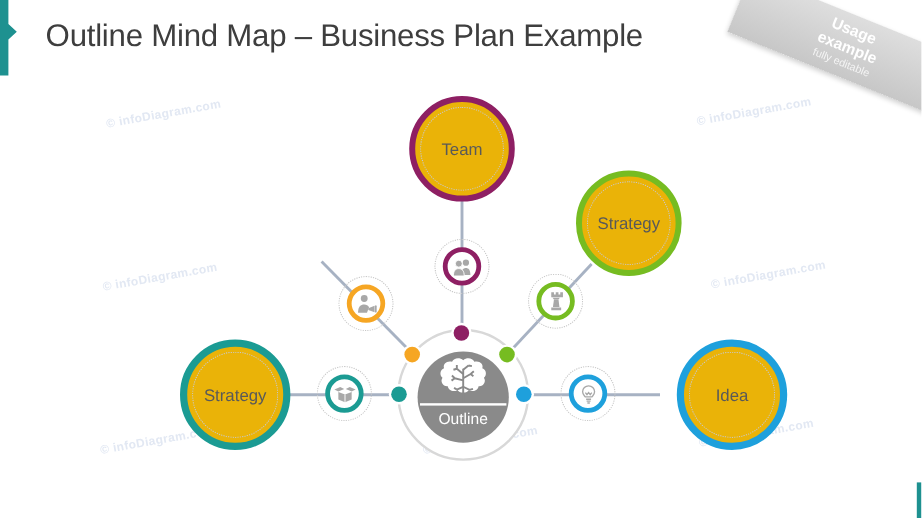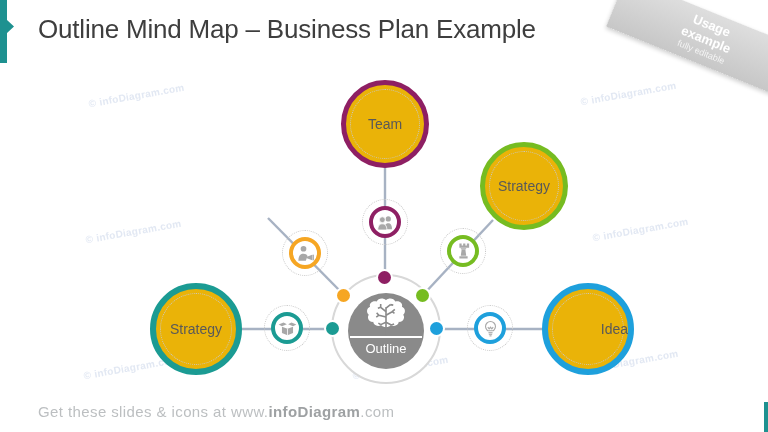--- a/index.html
+++ b/index.html
@@ -34,21 +34,21 @@
     display:flex;align-items:center;justify-content:center;
   }
   .node::before{
     content:"";position:absolute;inset:4px;border:1px dotted #C8C8C8;border-radius:50%;
   }
   .node .label{font-size:14px;color:#595959;position:relative;}
   .n-team     {left:341px;top:80px; width:78px;height:78px;border:5px solid;}
   .n-marketing{left:192px;top:142px;width:78px;height:78px;border:5px solid;}
   .n-strategy {left:480px;top:142px;width:78px;height:78px;border:5px solid;}
   .n-product  {left:150px;top:283px;width:80px;height:80px;border:6px solid;}
-  .n-idea     {left:542px;top:283px;width:80px;height:80px;border:6px solid;justify-content:flex-end;}
+  .n-idea     {left:564px;top:283px;width:80px;height:80px;border:6px solid;}
   
   .icon-node{
     position:absolute;width:44px;height:44px;border:1px dotted #C8C8C8;border-radius:50%;
     display:flex;align-items:center;justify-content:center;z-index:4;
   }
   .icon-ring{
     width:24px;height:24px;border:4px solid;border-radius:50%;background:#fff;
     display:flex;align-items:center;justify-content:center;
   }
   .i-team     {left:362px;top:199px;}
@@ -213,16 +213,15 @@
     <div class="divider"></div>
     <div class="clabel">Outline</div>
   </div>
 
   <div class="dot d-team" style="background-color: rgb(142, 31, 99);"></div>
   <div class="dot d-marketing" style="background-color: rgb(246, 166, 35);"></div>
   <div class="dot d-strategy" style="background-color: rgb(118, 188, 33);"></div>
   <div class="dot d-product" style="background-color: rgb(27, 155, 147);"></div>
   <div class="dot d-idea" style="background-color: rgb(30, 160, 220);"></div>
 
-  <div class="footer"><span>Get these slides &amp; icons at www.</span><b>infoDiagram</b><span>.com</span></div>
 
   <div class="accent-br" style="background-color: rgb(30, 145, 144);"></div>
 </div>
 
 </body></html>

